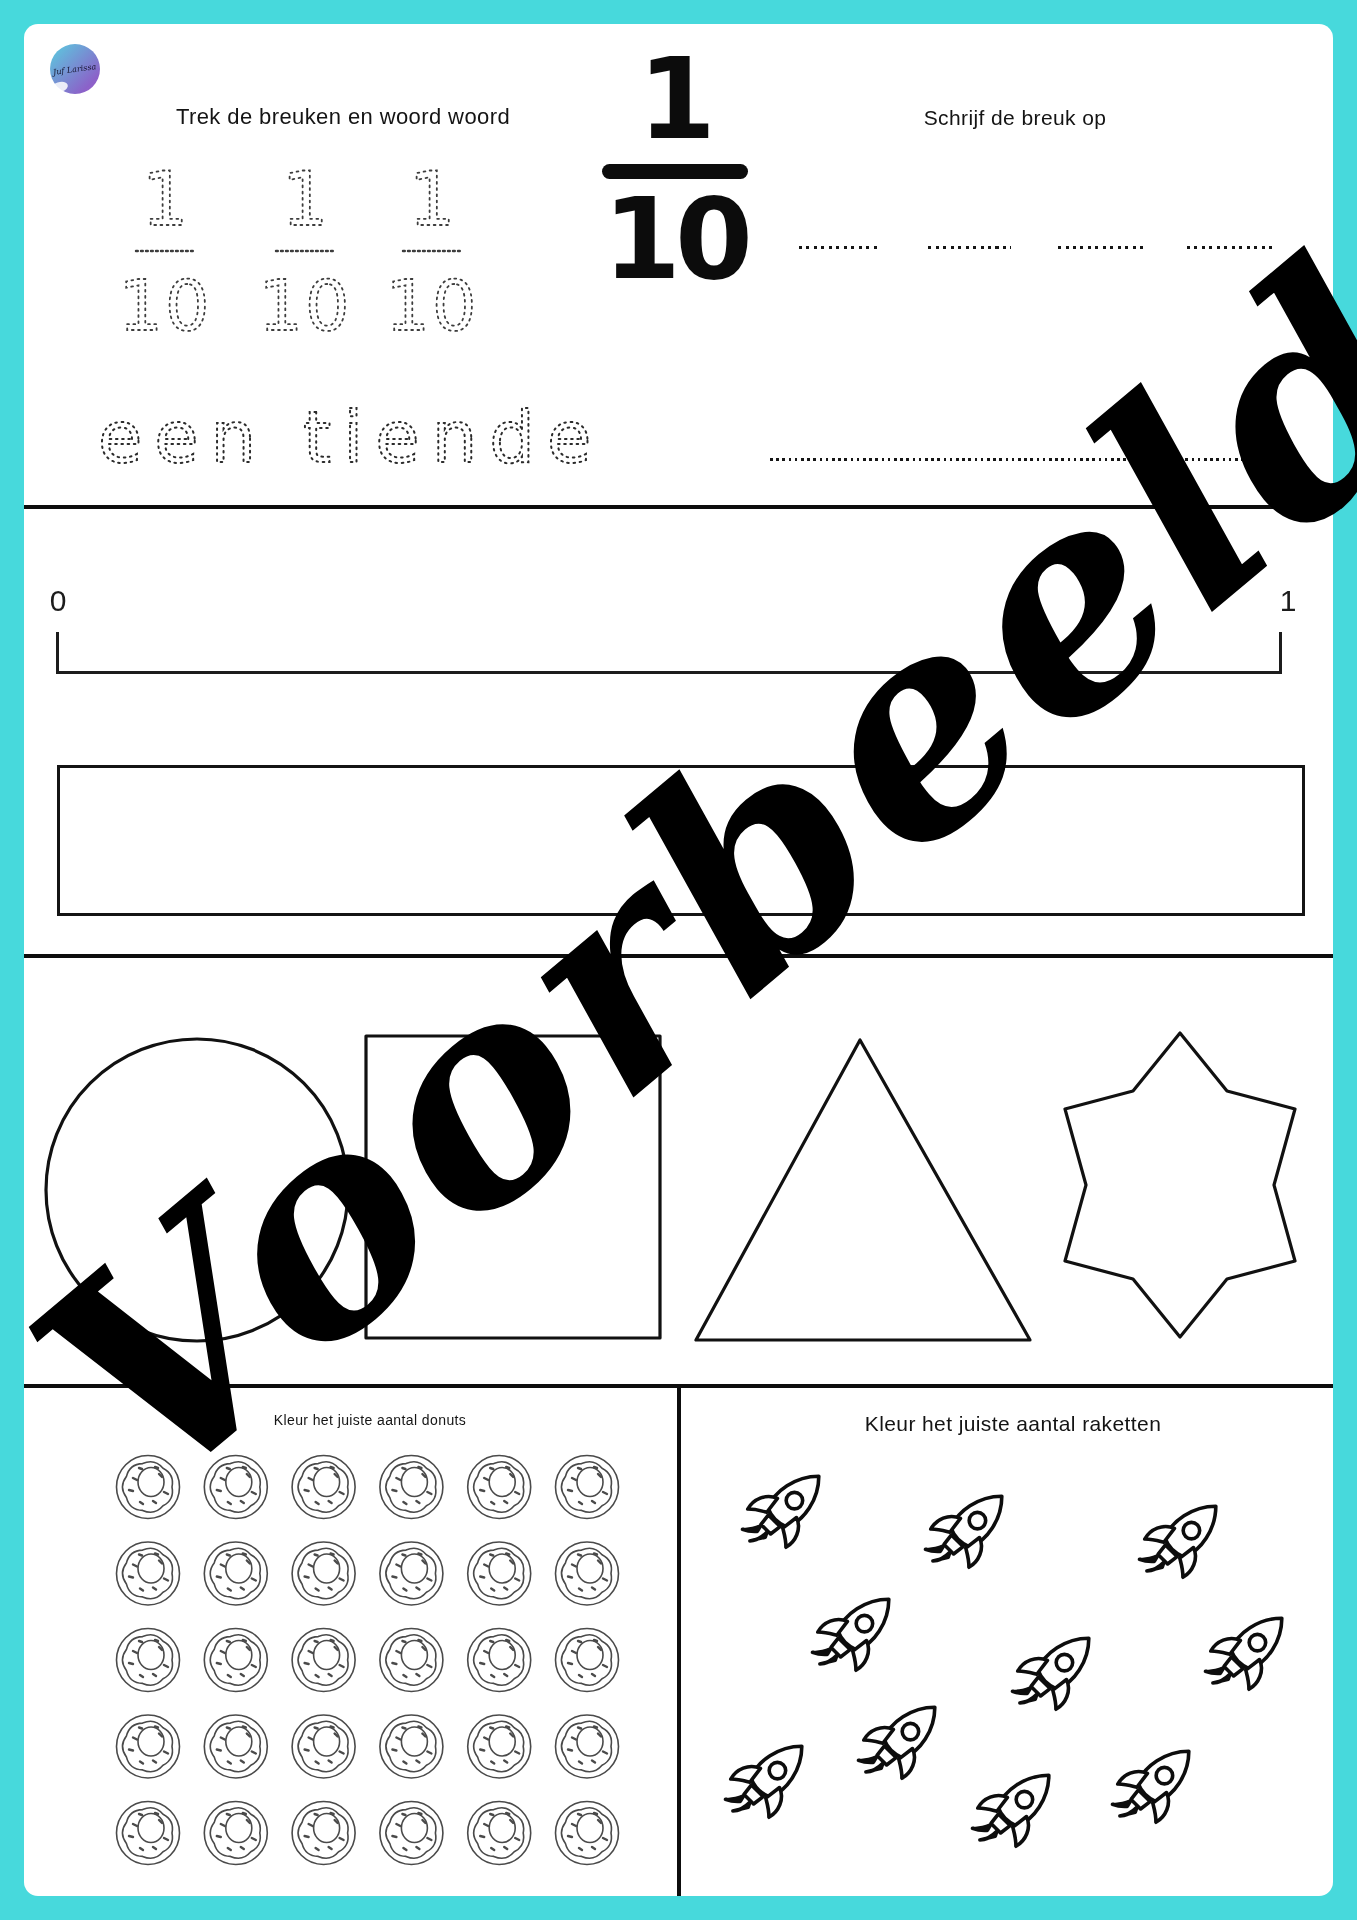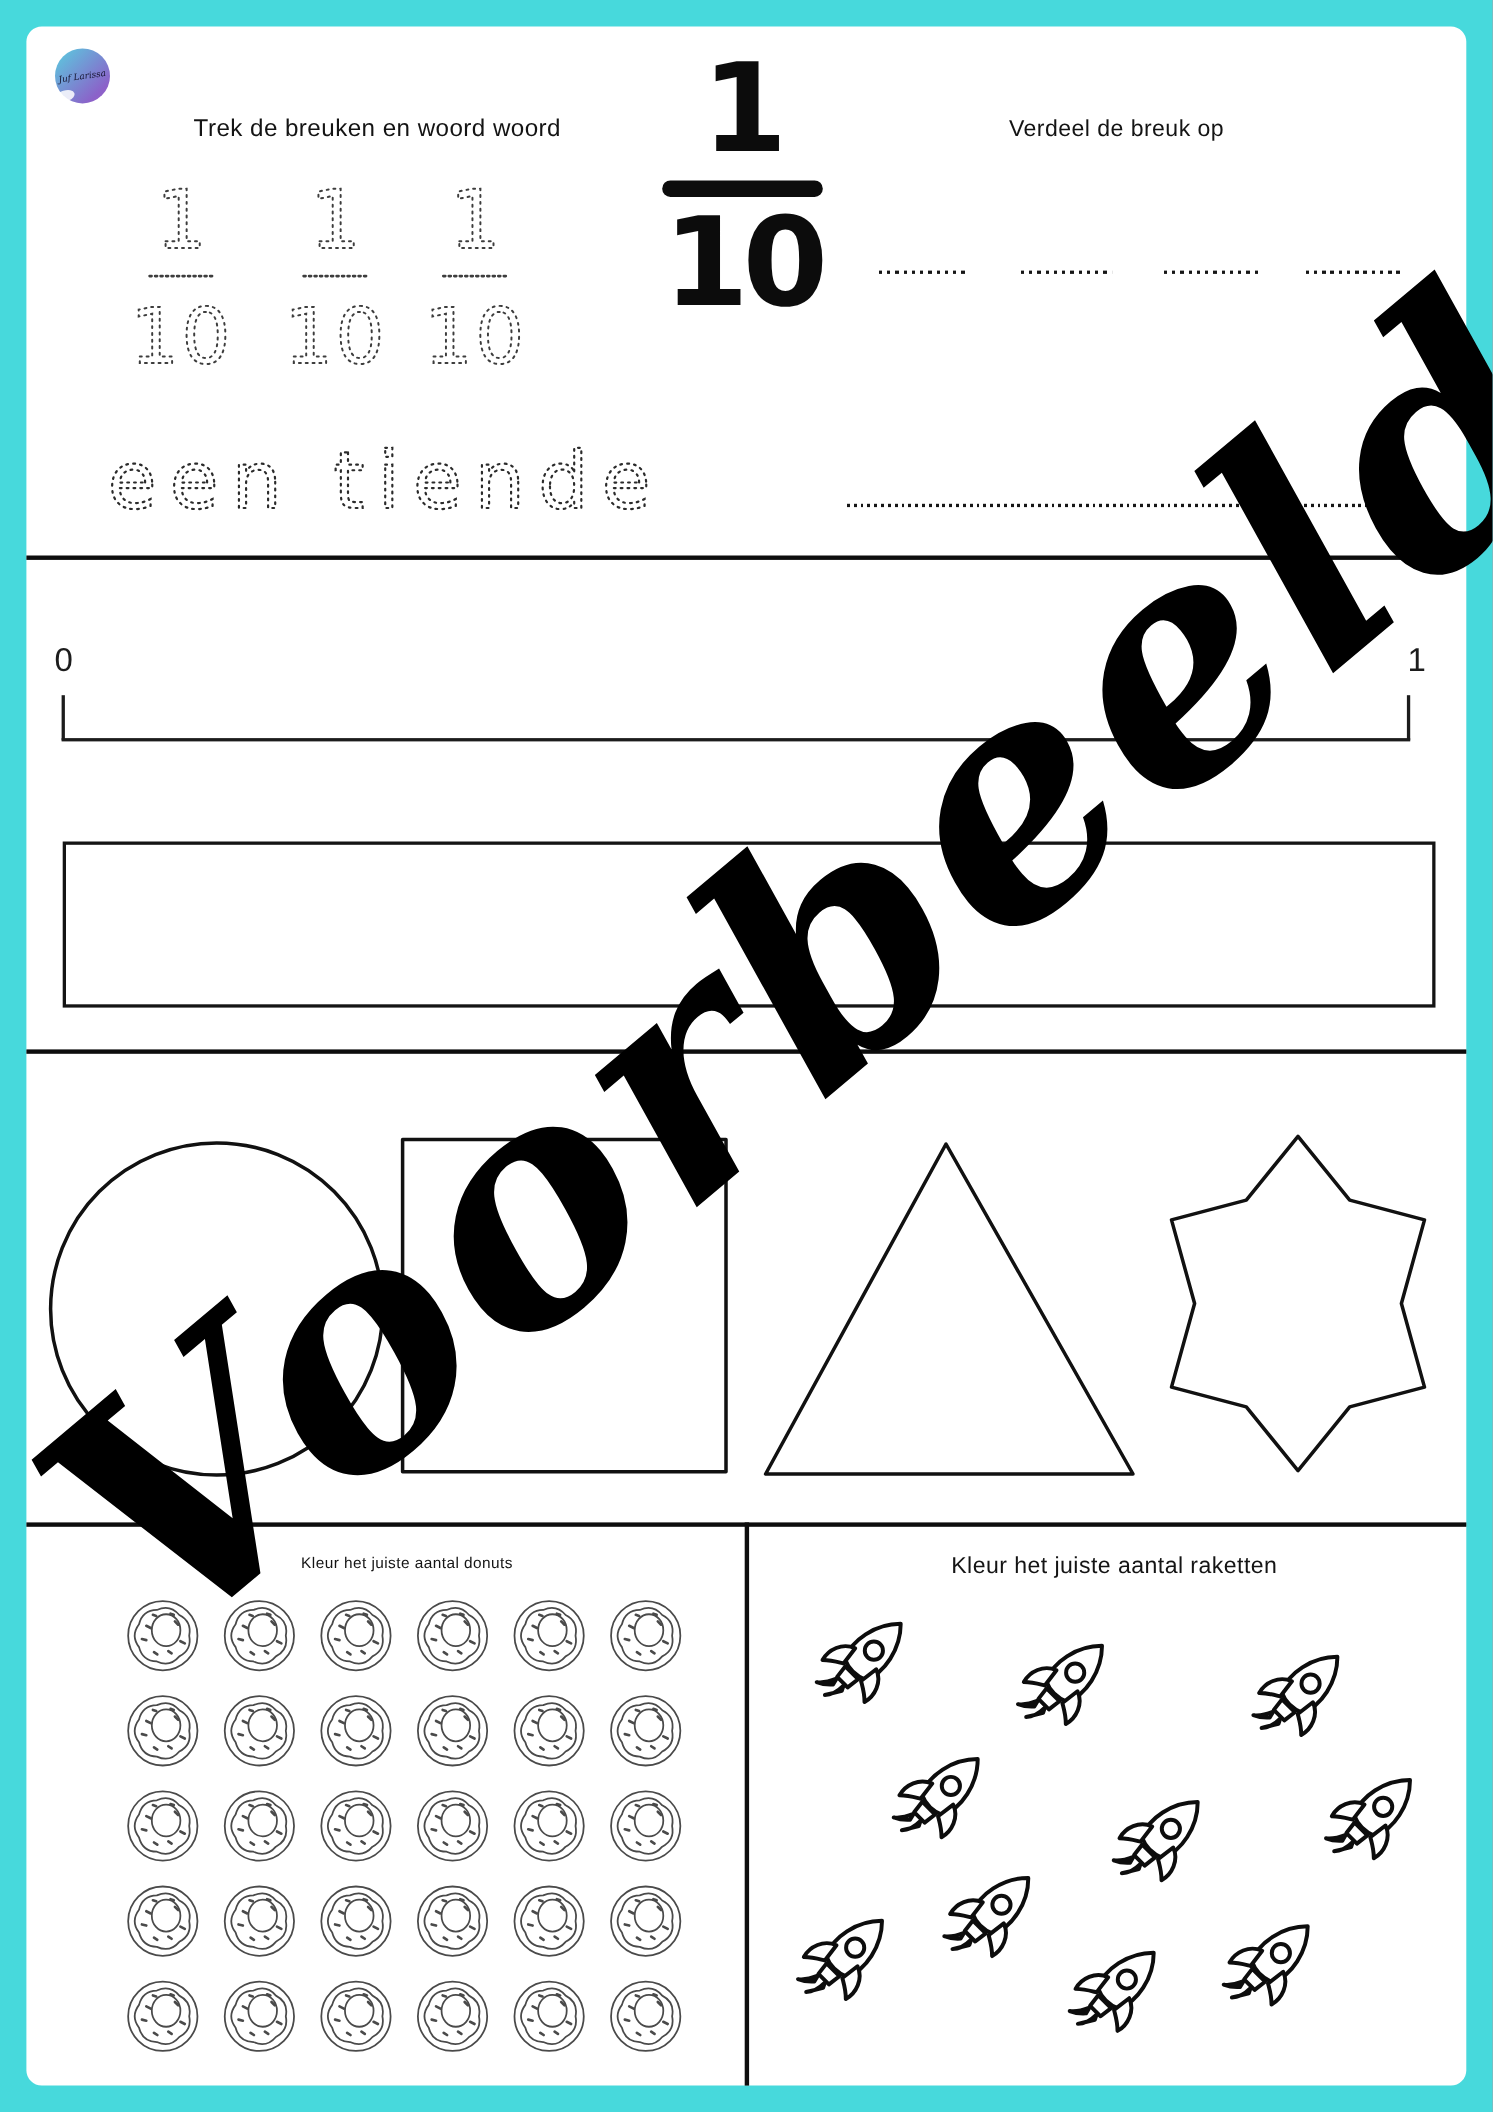--- a/index.html
+++ b/index.html
@@ -38,21 +38,21 @@
 <body>
 
 <div class="page">
   <div class="sheet"></div>
 
   <div class="abs logo">
     <span>Juf Larissa</span>
   </div>
 
   <div class="abs title" style="left:173px;top:104px;width:340px;">Trek de breuken en woord woord</div>
-  <div class="abs title" style="left:885px;top:106px;width:260px;font-size:21px;">Verdeel de breuk op</div>
+  <div class="abs title" style="left:885px;top:106px;width:260px;font-size:21px;">Schrijf de breuk op</div>
 
   <div class="abs bigfrac">
     <div class="num">1</div>
     <div class="bar"></div>
     <div class="den">10</div>
   </div>
 
   <div class="abs dotline" style="left:799px;top:246px;width:82px;"></div>
   <div class="abs dotline" style="left:928px;top:246px;width:83px;"></div>
   <div class="abs dotline" style="left:1058px;top:246px;width:86px;"></div>

